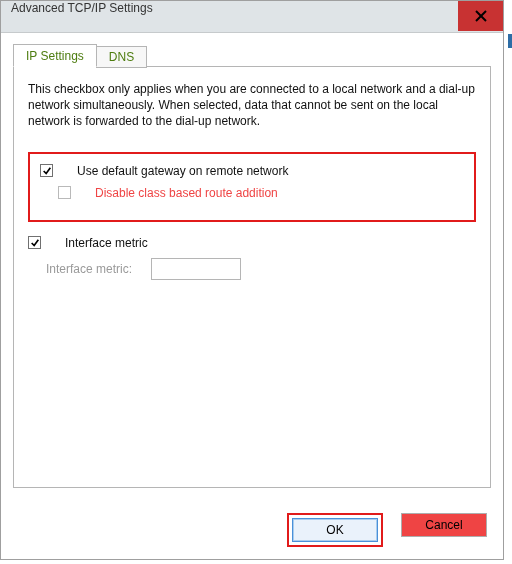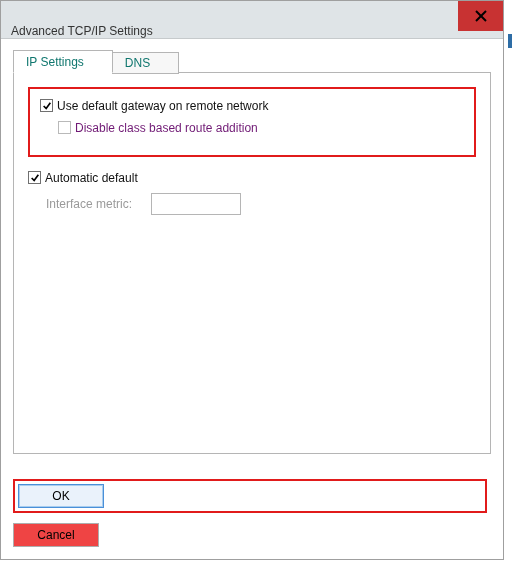--- a/index.html
+++ b/index.html
@@ -32,24 +32,24 @@
   .dialog {
     position: absolute;
     left: 0; top: 0;
     width: 504px; height: 560px;
     border: 1px solid #9f9f9f;
     background: #fff;
     display: flex;
     flex-direction: column;
   }
   .titlebar {
-    height: 38px;
+    height: 32px;
     background: #dfe4e7; 
     display: flex;
-    align-items: flex-end;
+    align-items: flex-start;
     position: relative;
     border-bottom: 1px solid #c6cacc;
   }
   .titlebar .title {
     padding-left: 10px;
     font-size: 12px;
     color: #333;
   }
   .close-btn {
     position: absolute;
@@ -69,28 +69,28 @@
     padding: 10px 12px 10px 12px;
   }
   .tabs {
     display: flex;
     align-items: flex-end;
     height: 24px;
     position: relative;
     z-index: 2;
   }
   .tab {
-    padding: 3px 28px 3px 12px;
+    padding: 3px 12px 3px 12px;
     border: 1px solid #b5b5b5;
     background: #fff;
     font-size: 12px;
     margin-right: -1px;
     position: relative;
     cursor: pointer;
-    color: #0f766e;
+    color: #4d7c0f;
   }
   .tab.active {
     border-bottom: 1px solid #fff;
     z-index: 3;
     padding-top: 4px;
   }
   .tab.inactive {
     background: #f7f7f7;
     top: 1px;
   }
@@ -109,28 +109,28 @@
     color: #111;
     margin-bottom: 22px;
   }
   .redbox {
     border: 2px solid #e11b1b;
     padding: 10px 10px 12px 10px;
     margin-bottom: 14px;
   }
   .chk-row {
     display: flex;
-    align-items: flex-start;
-    gap: 4px;
+    align-items: center;
+    gap: 24px;
     font-size: 12px;
     color: #111;
     margin-bottom: 8px;
   }
   .chk-row.indent { margin-left: 18px; }
-  .chk-row.disabled { color: #701a75; }
+  .chk-row.disabled { color: #ef4444; }
   .chk {
     width: 13px; height: 13px;
     border: 1px solid #707070;
     background: #fff;
     display: inline-flex;
     align-items: center; justify-content: center;
     cursor: pointer;
   }
   .chk.disabled { border-color: #b9b9b9; cursor: default; }
   .chk svg { width: 10px; height: 10px; display: none; }
@@ -148,25 +148,24 @@
     width: 90px; height: 22px;
     border: 1px solid #b5b5b5;
     background: #fff;
     padding: 0 4px;
     font-size: 12px;
   }
   .metric-input:disabled { color: #aaa; }
   .button-row {
     display: flex;
     justify-content: flex-end;
-    gap: 10px;
+    gap: 18px;
     margin-top: 25px;
     padding-right: 4px;
     padding-bottom: 2px;
-    flex-direction: column;
   }
   .btn {
     width: 86px; height: 24px;
     border: 1px solid #adadad;
     background: #ef4444;
     font-size: 12px;
     cursor: pointer;
     display: flex; align-items: center; justify-content: center;
   }
   .btn.default {
@@ -202,20 +201,21 @@
         <div class="tab active">
           <span>IP Settings</span>
         </div>
         <div class="tab inactive">
           <span>DNS</span>
         </div>
       </div>
 
       <div class="tabpanel">
 
+        <div class="explain">This checkbox only applies when you are connected to a local network and a dial-up network simultaneously. When selected, data that cannot be sent on the local network is forwarded to the dial-up network.</div>
 
         <div class="redbox">
           <div class="chk-row">
             <span class="chk checked">
               <svg viewBox="0 0 12 12">
                   <polyline points="2,6 5,9 10,2"></polyline>
                 </svg>
             </span>
             <span>Use default gateway on remote network</span>
           </div>
@@ -226,21 +226,21 @@
             <span>Disable class based route addition</span>
           </div>
         </div>
 
         <div class="chk-row">
           <span class="chk checked">
             <svg viewBox="0 0 12 12">
                 <polyline points="2,6 5,9 10,2"></polyline>
               </svg>
           </span>
-          <span>Automatic default</span>
+          <span>Interface metric</span>
         </div>
         <div class="metric-row">
           <span>Interface metric:</span>
           <input class="metric-input" disabled="" value="" style="">
         </div>
 
       </div>
 
       <div class="button-row">
         <span class="redring">

